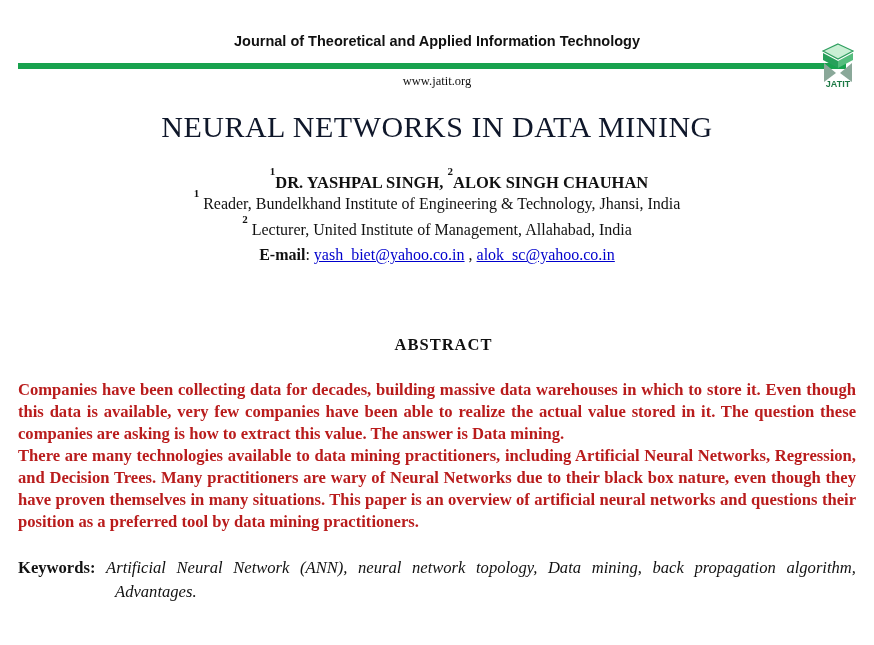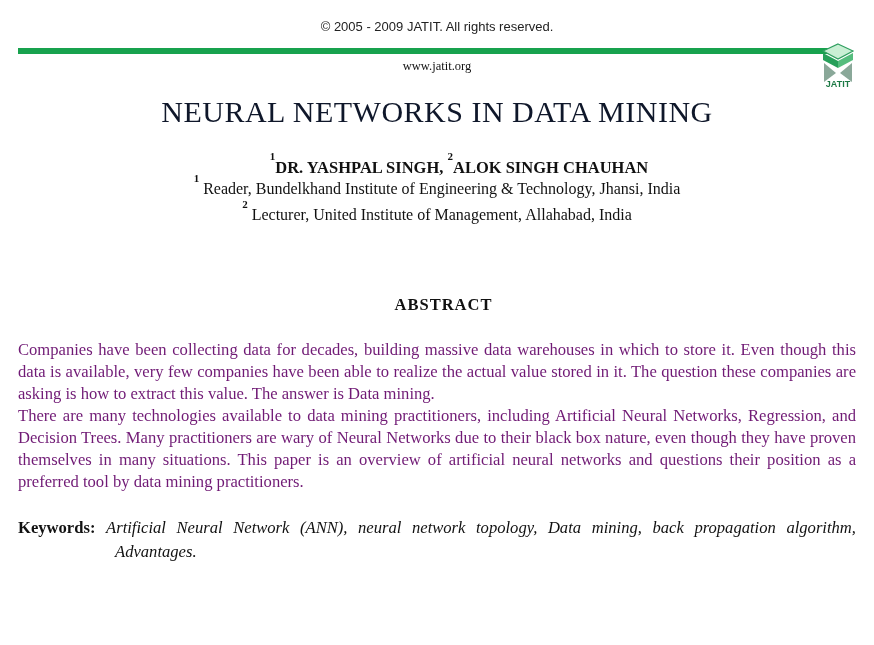--- a/index.html
+++ b/index.html
@@ -90,41 +90,42 @@
     font-weight: bold;
     font-size: 16.5px;
     letter-spacing: 1px;
     padding-left: 13px;
   }
   .abstract-body {
     margin: 24px 18px 8px 18px;
     font-size: 16.6px;
     line-height: 22px;
     text-align: justify;
-    color: #701a75;
+    color: #b91c1c;
+    font-weight: bold;
   }
   .abstract-body p { margin: 0; }
   .keywords {
     margin: 23px 18px 0 18px;
     font-size: 16.6px;
     line-height: 24px;
     padding-left: 97px;
     text-indent: -97px;
     text-align: justify;
   }
   .keywords .kw-label { font-weight: bold; font-style: normal; }
   .keywords .kw-text { font-style: italic; }
 </style>
 </head>
 <body>
 
 <div class="page">
 
+  <div class="journal-title">Journal of Theoretical and Applied Information Technology</div>
 
-  <div class="copyright">© 2005 - 2009 JATIT. All rights reserved.</div>
 
   <svg class="logo" viewBox="0 0 46 52" xmlns="http://www.w3.org/2000/svg">
     <polygon points="23,2 38,9 23,17 8,9" fill="#c9efd4" stroke="#2f9e5f" stroke-width="1.2"></polygon>
     <polygon points="8,11 23,19 23,26 8,18" fill="#27a05a"></polygon>
     <polygon points="38,11 23,19 23,26 38,18" fill="#55bd7d"></polygon>
     <polygon points="9,21 21,31 9,40" fill="#8aa899"></polygon>
     <polygon points="37,21 25,31 37,40" fill="#8aa899"></polygon>
     <text x="23" y="45" text-anchor="middle" font-family="Liberation Sans, sans-serif" font-size="9" font-weight="bold" fill="#1d7a45">JATIT</text>
   </svg>
 
@@ -133,20 +134,21 @@
   <div class="website">www.jatit.org</div>
 
   <div class="paper-title">NEURAL NETWORKS IN DATA MINING</div>
 
   <div class="authors"><sup>1</sup><span>DR. YASHPAL SINGH</span><span>, </span><sup>2</sup><span>ALOK SINGH CHAUHAN</span></div>
 
   <div class="affil"><sup>1</sup><span>Reader, Bundelkhand Institute of Engineering &amp; Technology, Jhansi, India</span></div>
 
   <div class="affil"><sup>2</sup><span>Lecturer, United Institute of Management, Allahabad, India</span></div>
 
+  <div class="email-line"><span class="email-label">E-mail</span><span>: </span><a class="email-link">yash_biet@yahoo.co.in</a><span> , </span><a class="email-link">alok_sc@yahoo.co.in</a></div>
 
   <div class="abstract-heading">ABSTRACT</div>
 
   <div class="abstract-body">
     <p>Companies have been collecting data for decades, building massive data warehouses in which to store it. Even though this data is available, very few companies have been able to realize the actual value stored in it. The question these companies are asking is how to extract this value. The answer is Data mining.</p>
     <p>There are many technologies available to data mining practitioners, including Artificial Neural Networks, Regression, and Decision Trees. Many practitioners are wary of Neural Networks due to their black box nature, even though they have proven themselves in many situations. This paper is an overview of artificial neural networks and questions their position as a preferred tool by data mining practitioners.</p>
   </div>
 
   <div class="keywords"><span class="kw-label">Keywords:</span>&nbsp;<span class="kw-text">Artificial Neural Network (ANN), neural network topology, Data mining, back propagation algorithm, Advantages.</span></div>
 

